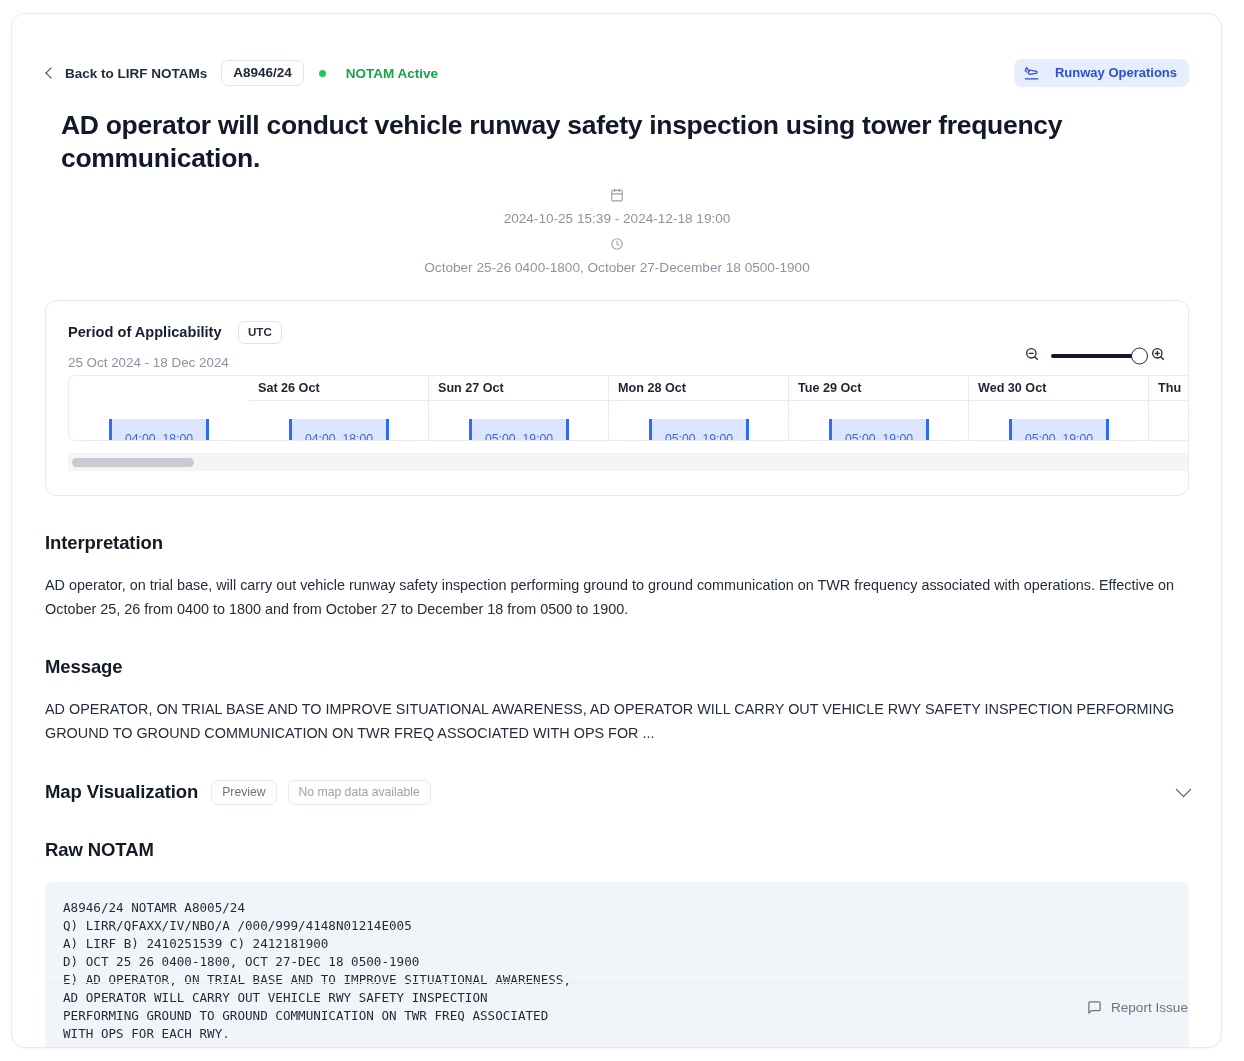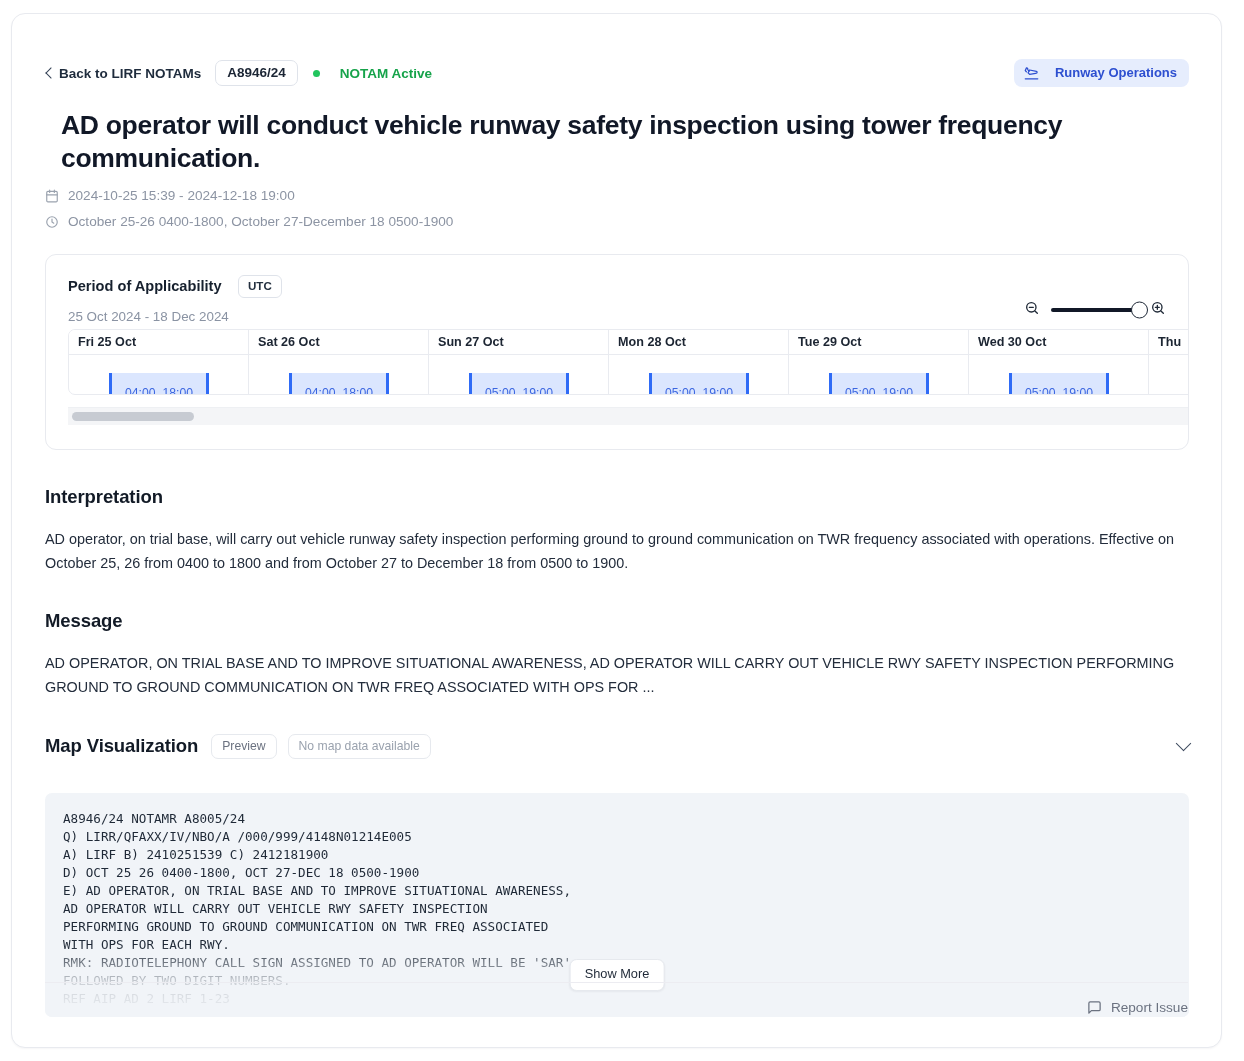--- a/index.html
+++ b/index.html
@@ -28,21 +28,21 @@
   }
   .card-inner { padding: 32px 32px 0 33px; }
 
   
   .topbar {
     display: flex; align-items: center;
     height: 30px;
     margin-top: 12px;
   }
   .back-link {
-    display: flex; align-items: center; gap: 3px;
+    display: flex; align-items: center; gap: 9px;
     color: #1e2b3c; font-size: 13.5px; font-weight: 700;
     cursor: pointer; white-space: nowrap;
   }
   .chev-left {
     display: inline-block; width: 8px; height: 8px;
     border-left: 1.8px solid #334155; border-bottom: 1.8px solid #334155;
     transform: rotate(45deg); margin-left: 2px; margin-right: 1px;
   }
   .id-chip {
     margin-left: 14px;
@@ -68,21 +68,21 @@
 
   
   .title {
     margin: 21px 16px 0;
     font-size: 26.5px; font-weight: 700; letter-spacing: -0.3px;
     color: #111827; line-height: 1.25;
   }
   .meta-row {
     display: flex; align-items: center; gap: 9px;
     margin-top: 13px;
-    color: #8c94a3; font-size: 13.6px;
+    color: #8c94a3; font-size: 13.6px; flex-direction: column;
   }
   .meta-row.second { margin-top: 11px; }
   .meta-row svg { display:block; flex: none; }
 
   
   .panel {
     margin-top: 25px;
     border: 1px solid #e8eaef; border-radius: 11px;
     background: #fff;
     height: 196px;
@@ -328,23 +328,20 @@
           <span>
             <svg width="16" height="16" viewBox="0 0 24 24" fill="none" stroke="#1f2937" stroke-width="2" stroke-linecap="round">
               <circle cx="11" cy="11" r="7"></circle>
                 <path d="M20 20l-3.6-3.6M8 11h6M11 8v6"></path>
             </svg>
           </span>
         </div>
 
         <div class="tl-wrap">
           <div class="tl-grid" id="tl-grid">
-              <div class="tl-col" style="left: 0px; width: 180px;">
-                <div class="hdr">Fri 25 Oct</div>
-              </div>
               <div class="tl-band" style="left: 40px; width: 100px;">
                 <span>04:00</span>
                 <span>18:00</span>
               </div>
               <div class="tl-col" style="left: 180px; width: 180px;">
                 <div class="hdr">Sat 26 Oct</div>
               </div>
               <div class="tl-band" style="left: 220px; width: 100px;">
                 <span>04:00</span>
                 <span>18:00</span>
@@ -399,20 +396,21 @@
 
       <div class="map-row">
         <span class="h2">Map Visualization</span>
         <span class="pill preview">Preview</span>
         <span class="pill nodata">No map data available</span>
         <span class="spacer"></span>
         <span class="chev-down"></span>
       </div>
 
       <div class="sec-raw">
+        <div class="h2">Raw NOTAM</div>
         <div class="code-box">
           <pre>A8946/24 NOTAMR A8005/24
 Q) LIRR/QFAXX/IV/NBO/A /000/999/4148N01214E005
 A) LIRF B) 2410251539 C) 2412181900
 D) OCT 25 26 0400-1800, OCT 27-DEC 18 0500-1900
 E) AD OPERATOR, ON TRIAL BASE AND TO IMPROVE SITUATIONAL AWARENESS,
 AD OPERATOR WILL CARRY OUT VEHICLE RWY SAFETY INSPECTION
 PERFORMING GROUND TO GROUND COMMUNICATION ON TWR FREQ ASSOCIATED
 WITH OPS FOR EACH RWY.
 RMK: RADIOTELEPHONY CALL SIGN ASSIGNED TO AD OPERATOR WILL BE 'SAR'

